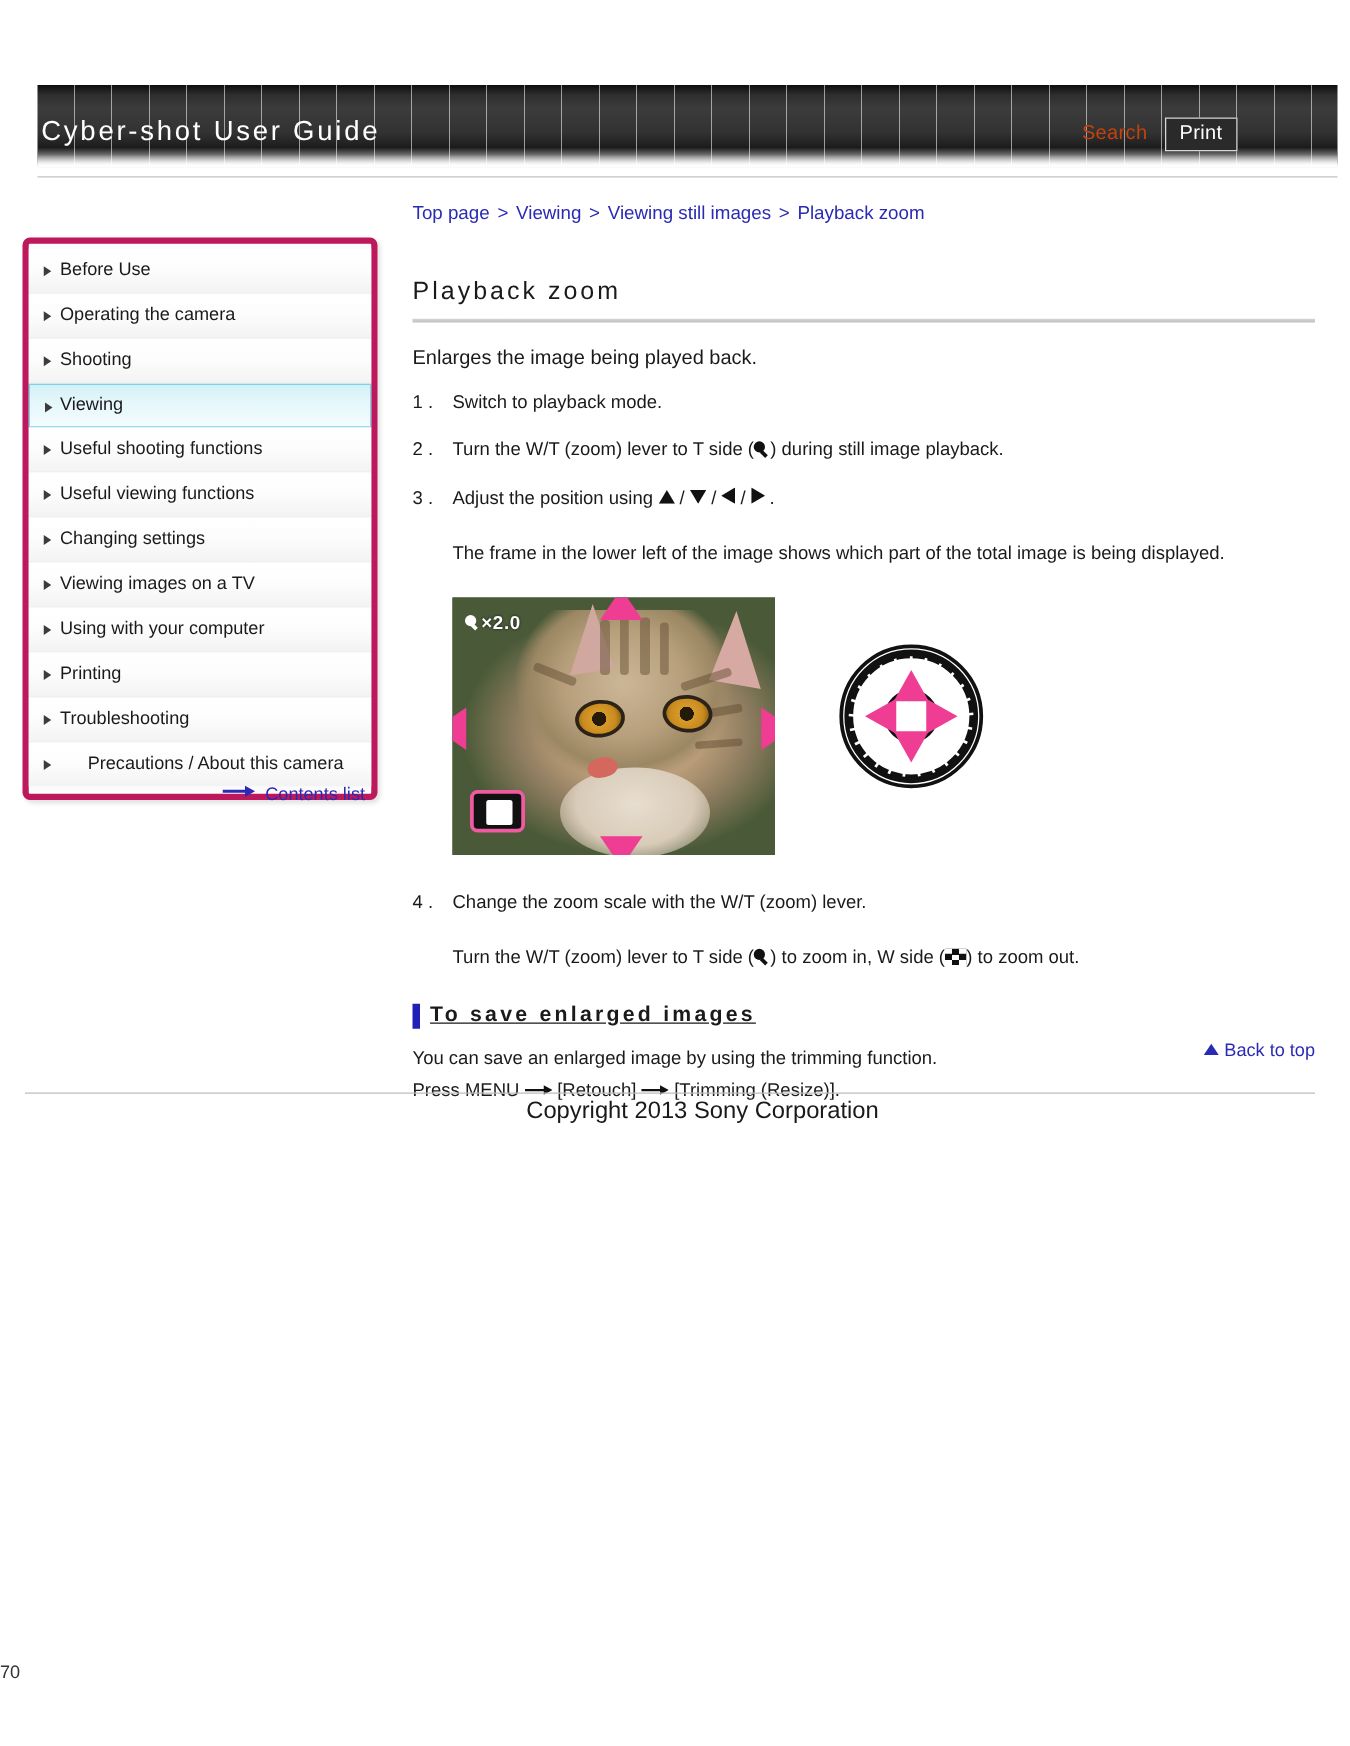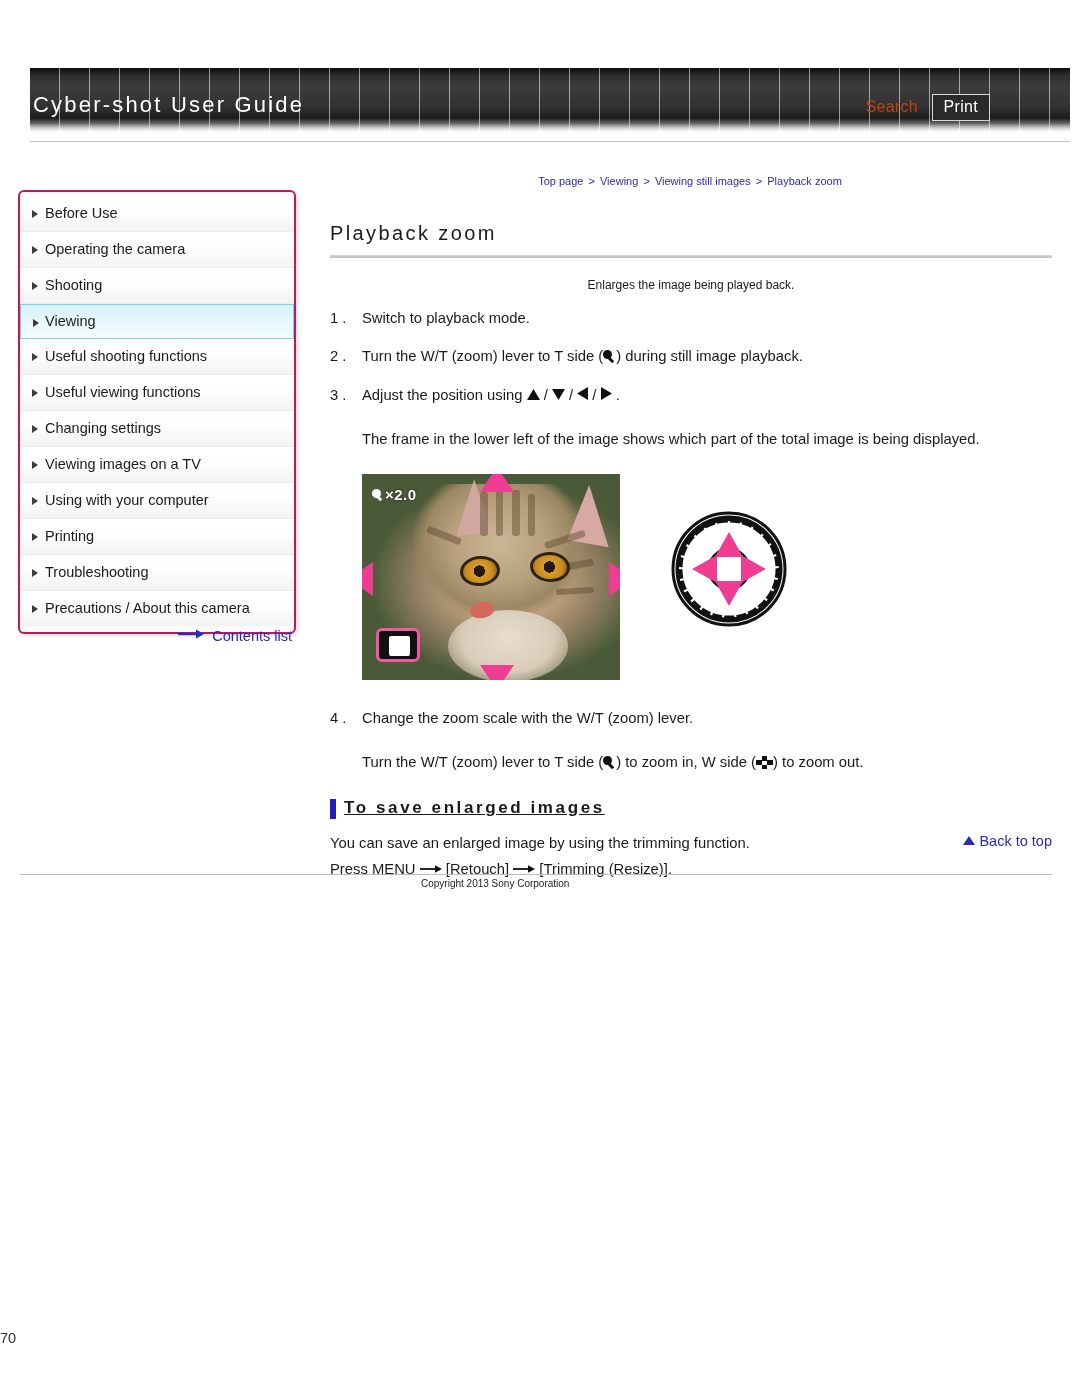--- a/index.html
+++ b/index.html
@@ -85,53 +85,53 @@
     position: absolute;
     left: 30px; top: 141px;
     width: 1040px;
     height: 1px;
     background: #c2c2c2;
   }
 
   
   .breadcrumb {
     position: absolute;
-    left: 330px; top: 175px;
+    left: 330px; top: 162px;
     width: 720px;
-    text-align: center;
-    font-size: 11px;
+    text-align: left;
+    font-size: 15px;
     color: #2a2ab4;
     white-space: nowrap;
   }
   .breadcrumb .crumb { color: #2a2ab4; }
   .breadcrumb .sep { color: #2a2ab4; padding: 0 2px; }
 
   
   .sidebar {
     position: absolute;
     left: 18px; top: 190px;
     width: 274px;
     background: #fbfbfb;
-    border: 2px solid #be185d;
+    border: 5px solid #be185d;
     border-radius: 6px;
     box-shadow: 2px 2px 4px rgba(0,0,0,0.13);
     padding: 4px 0 6px 0;
   }
   .nav-item {
     position: relative;
     height: 35px;
     line-height: 35px;
     padding-left: 25px;
     font-size: 14.5px;
     color: #1a1a1a;
     border-bottom: 1px solid #ececec;
     background: linear-gradient(to bottom, #ffffff 0%, #fdfdfd 45%, #f3f3f3 100%);
     white-space: nowrap;
   }
-  .nav-item:last-child { border-bottom: none; }
+  .nav-item:last-child { border-bottom: none; text-align: center; }
   .nav-item .bullet {
     position: absolute;
     left: 12px; top: 14px;
     width: 0; height: 0;
     border-top: 4px solid transparent;
     border-bottom: 4px solid transparent;
     border-left: 6px solid #3c3c3c;
   }
   .nav-item.active {
     background: linear-gradient(to bottom, #d3f0f8 0%, #e4f7fb 40%, #f4fcfe 100%);
@@ -168,24 +168,23 @@
     letter-spacing: 2.4px;
     color: #1a1a1a;
     margin: 0 0 10px 0;
   }
   .title-rule {
     height: 3px;
     background: linear-gradient(to bottom, #d6d6d6, #bfbfbf);
     margin-bottom: 20px;
   }
   .intro {
-    font-size: 12px;
+    font-size: 16px;
     margin: 0 0 16px 0;
     color: #1a1a1a;
-    text-align: center;
   }
   .steps { margin: 0; padding: 0; list-style: none; }
   .step {
     position: relative;
     padding-left: 32px;
     margin-bottom: 17px;
     font-size: 14.8px;
     line-height: 1.45;
   }
   .step .num {
@@ -451,21 +450,21 @@
   .footer-rule {
     position: absolute;
     left: 20px; top: 874px;
     width: 1032px;
     height: 1px;
     background: #bdbdbd;
   }
   .copyright {
     position: absolute;
     left: 421px; top: 878px;
-    font-size: 10px;
+    font-size: 19px;
     color: #1a1a1a;
   }
   .page-number {
     position: absolute;
     left: 0; top: 1330px;
     width: 1080px;
     text-align: left;
     font-size: 14.5px;
     color: #333;
   }

